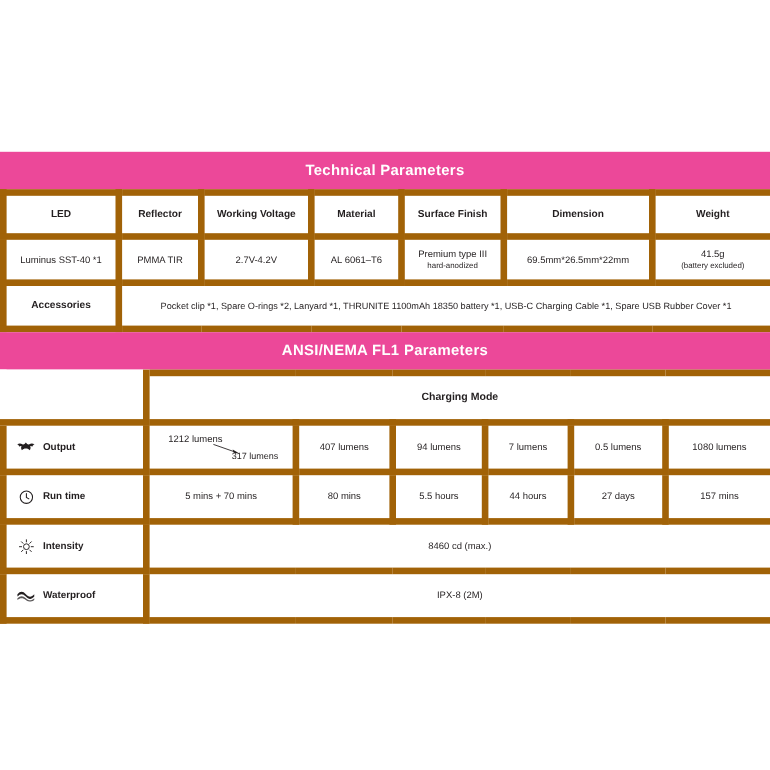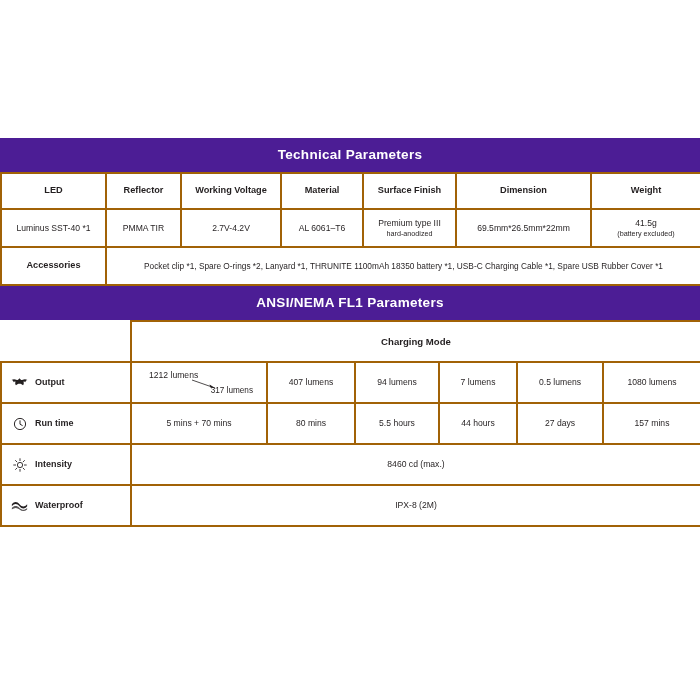--- a/index.html
+++ b/index.html
@@ -20,36 +20,36 @@
     height: 700px;
     box-sizing: border-box;
   }
   .spec-wrap {
     position: absolute;
     left: 0;
     top: 138px;
     width: 700px;
   }
   .band {
-    background: #4c1d95;
+    background: #ec4899;
     color: #ffffff;
     text-align: center;
     font-size: 13.5px;
     font-weight: bold;
     letter-spacing: 0.3px;
     height: 34px;
     line-height: 34px;
   }
   table {
     border-collapse: collapse;
     width: 700px;
     table-layout: fixed;
   }
   td, th {
-    border: 2px solid #a16207;
+    border: 6px solid #a16207;
     font-size: 8.6px;
     color: #231f20;
     text-align: center;
     vertical-align: middle;
     padding: 4px 3px;
     font-weight: normal;
     line-height: 1.25;
   }
   .t1 th {
     font-weight: bold;

